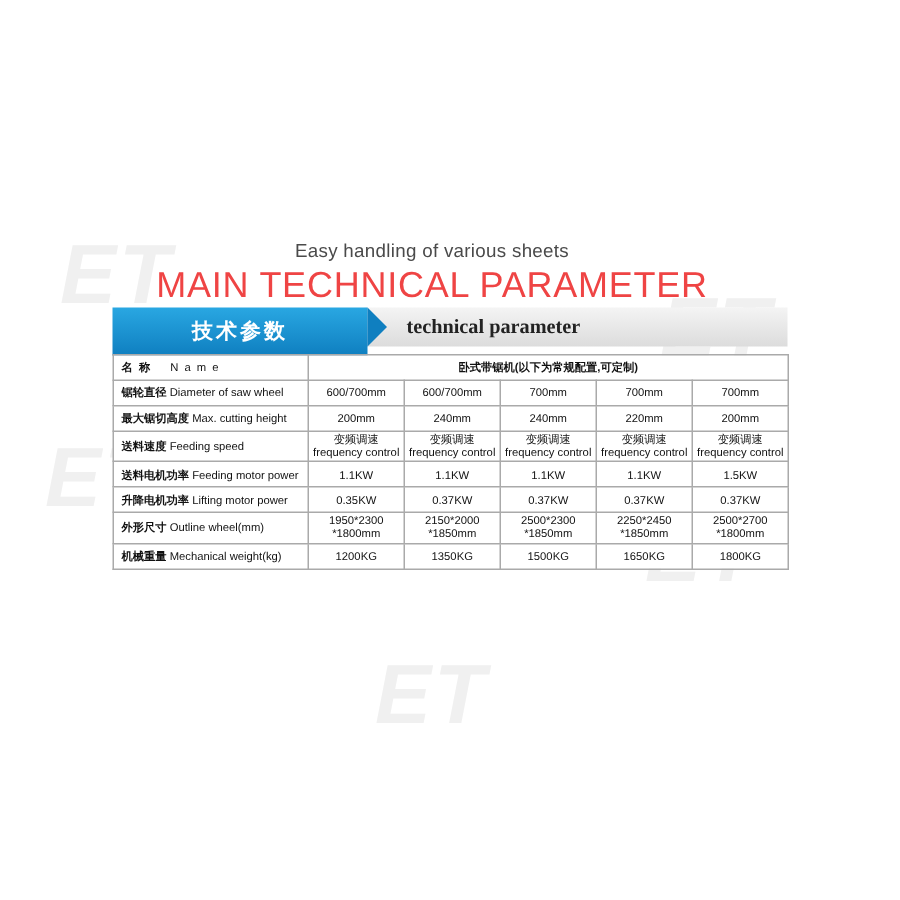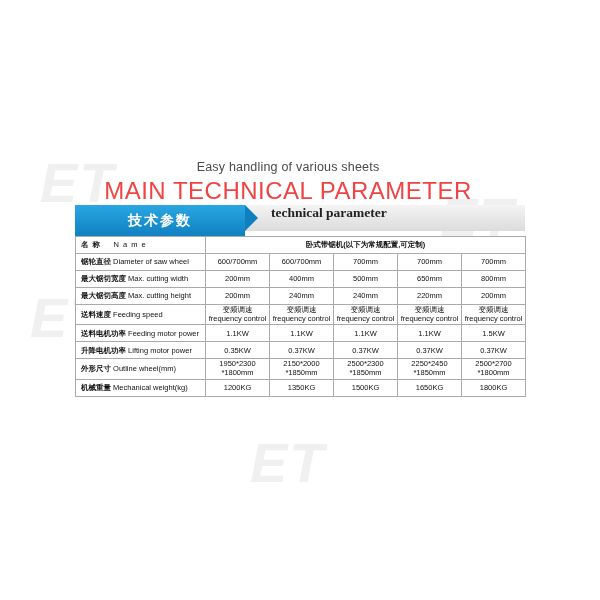--- a/index.html
+++ b/index.html
@@ -93,20 +93,21 @@
     letter-spacing: 2px;
   }
   .banner-grey {
     position: absolute;
     left: 168px;
     top: 0;
     width: 282px;
     height: 26px;
     background: linear-gradient(to bottom, #f4f4f4, #dcdcdc);
     display: flex;
+    align-items: center;
     padding-left: 28px;
     box-sizing: border-box;
   }
   .banner-en {
     color: #222222;
     font-size: 13.5px;
     font-weight: bold;
     font-family: "Liberation Serif", serif;
   }
 
@@ -200,28 +201,20 @@
         </tr>
           <tr>
             <td class="label"><span class="cn">锯轮直径</span>  <span class="en"> Diameter of saw wheel</span></td>
             <td>600/700mm</td>
             <td>600/700mm</td>
             <td>700mm</td>
             <td>700mm</td>
             <td>700mm</td>
           </tr>
           <tr>
-            <td class="label"><span class="cn">最大锯切宽度</span>  <span class="en"> Max. cutting  width</span></td>
-            <td>200mm</td>
-            <td>400mm</td>
-            <td>500mm</td>
-            <td>650mm</td>
-            <td>800mm</td>
-          </tr>
-          <tr>
             <td class="label"><span class="cn">最大锯切高度</span>  <span class="en"> Max. cutting  height</span></td>
             <td>200mm</td>
             <td>240mm</td>
             <td>240mm</td>
             <td>220mm</td>
             <td>200mm</td>
           </tr>
           <tr>
             <td class="label"><span class="cn">送料速度</span>  <span class="en"> Feeding speed</span></td>
             <td class="two-line">变频调速<br>frequency control</td>

